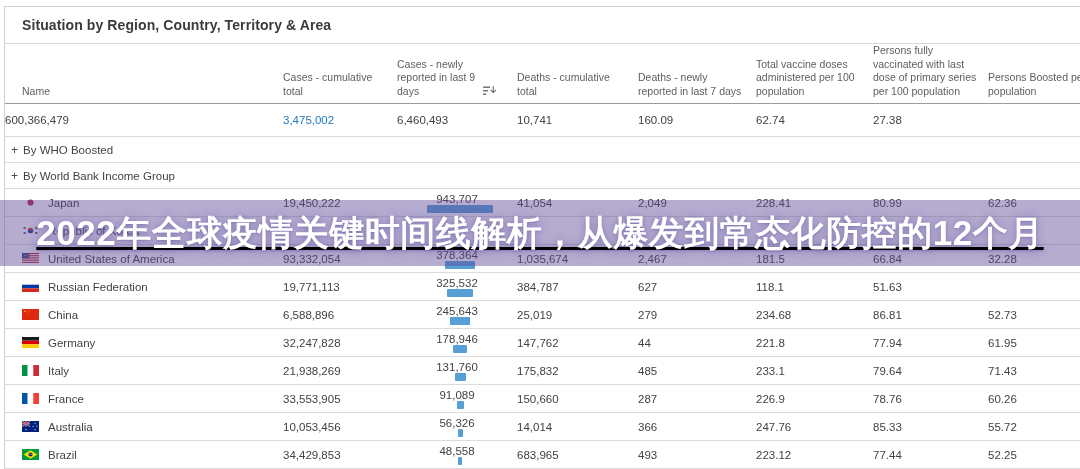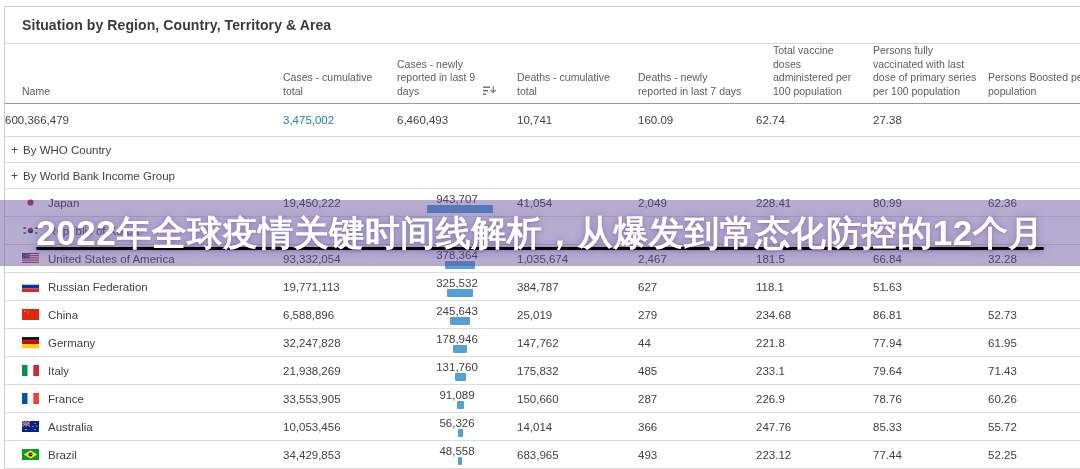--- a/index.html
+++ b/index.html
@@ -19,21 +19,21 @@
     grid-template-columns:278px 114px 120px 121px 118px 117px 115px auto; }
 
   .thead { align-items:end; height:60px; padding-bottom:8px;
     border-bottom:1px solid #9a9a9a; }
   .th { font-size:10.5px; line-height:1.3; color:#5d5e60; position:relative; }
   .th-name { padding-left:17px; }
   .th-pad20 { padding-right:22px; }
   .th-pad34 { padding-right:34px; }
   .th-pad28 { padding-right:28px; }
   .th-pad10 { padding-right:14px; }
-  .th-pad15 { padding-right:16px;margin-left:17px; }
+  .th-pad15 { padding-right:16px; }
   .th-pad8  { padding-right:10px; }
   .sort-icon { position:absolute; left:86px; bottom:2px; width:13px; height:12px; }
 
   .trow { align-items:center; border-bottom:1px solid #dcdcdc; }
   .row-global { height:33px; }
   .row-country { height:28px; }
   .cell { font-size:11.5px; color:#424242; white-space:nowrap; overflow:hidden; }
   .name-cell { padding-left:17px; display:flex; align-items:center; }
   .flag { width:17px; height:11px; display:inline-block; margin-right:9px;
     flex:0 0 auto; }
@@ -92,21 +92,21 @@
       <div class="cell link-val">3,475,002</div>
       <div class="cell">6,460,493</div>
       <div class="cell">10,741</div>
       <div class="cell">160.09</div>
       <div class="cell">62.74</div>
       <div class="cell">27.38</div>
     </div>
 
     <div class="row-expander">
       <span class="plus">+</span>
-      <span>By WHO Country</span>
+      <span>By WHO Boosted</span>
     </div>
     <div class="row-expander">
       <span class="plus">+</span>
       <span>By World Bank Income Group</span>
     </div>
 
     <div id="country-rows">
   <div class="tgrid trow row-country">
     <div class="cell name-cell">
       <span class="flag">

